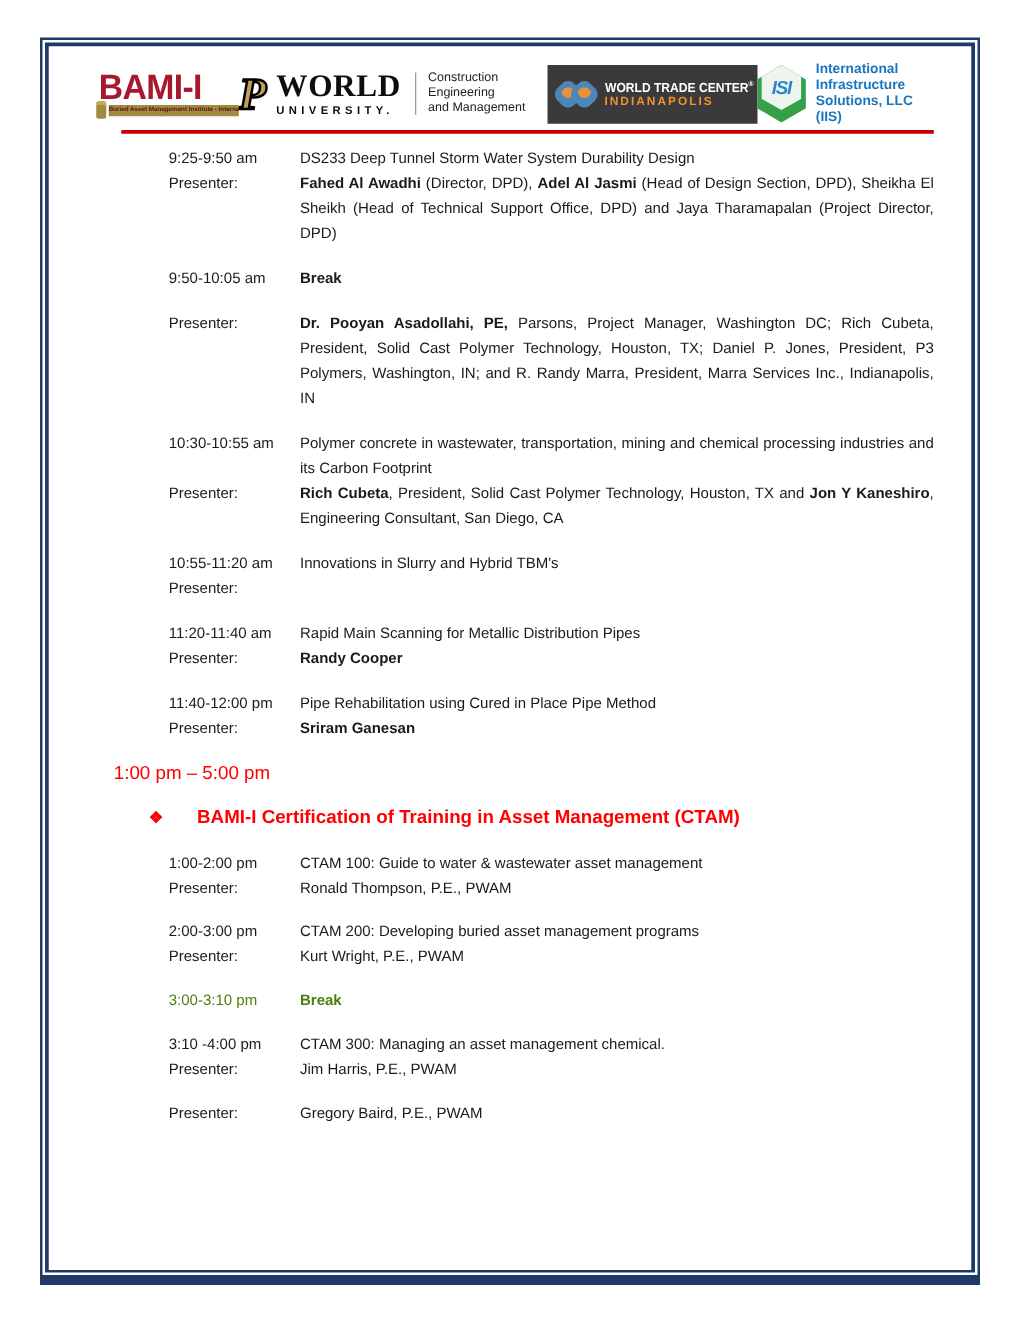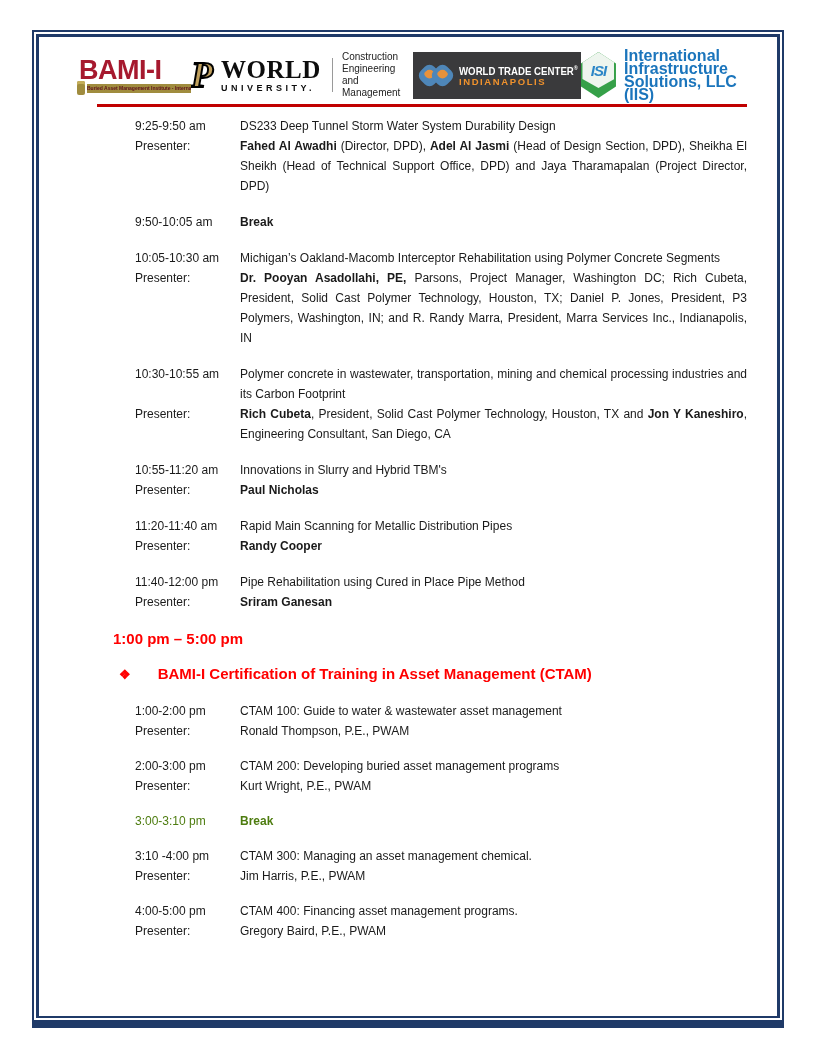--- a/index.html
+++ b/index.html
@@ -43,37 +43,37 @@
   .globe::after { content:""; position:absolute; left:4px; top:4px; width:9px; height:9px; background:#e8923b; border-radius:55% 30% 55% 35%; }
   .wtc-text { line-height:12px; }
   .wtc-line1 { color:#fff; font-weight:bold; font-size:10.5px; white-space:nowrap; transform:scaleX(0.92); transform-origin:left; }
   .wtc-line1 sup { font-size:6px; }
   .wtc-line2 { color:#f0922d; font-weight:bold; font-size:9.5px; letter-spacing:1.6px; }
   
   .logo-iis { display:flex; align-items:center; }
   .iis-hex { width:42px; height:46px; background:#35a048; clip-path:polygon(50% 0,100% 25%,100% 75%,50% 100%,0 75%,0 25%); display:flex; justify-content:center; margin-right:8px; }
   .iis-hex-inner { width:32px; height:36px; background:#eef5ee; clip-path:polygon(50% 0,100% 25%,100% 75%,50% 100%,0 75%,0 25%); display:flex; align-items:center; justify-content:center; }
   .iis-monogram { font-weight:bold; font-style:italic; font-size:15px; color:#2c86c7; letter-spacing:-1px; }
-  .iis-text { font-size:16px; font-weight:bold; color:#1b75bc; line-height:13px; }
+  .iis-text { font-size:11px; font-weight:bold; color:#1b75bc; line-height:13px; }
   
   .red-rule { height:3px; background:#c00000; margin:4px 30px 0 58px; }
   
   .schedule { padding:9px 30px 0 96px; font-size:12px; line-height:20px; }
   .schedule.afternoon { padding-top:0; }
   .entry { margin-bottom:16px; }
   .afternoon .entry { margin-bottom:15px; }
   .row { display:flex; }
   .time-col { width:105px; flex-shrink:0; font-weight:normal; }
   .content-col { flex:1; }
   .presenter { text-align:justify; }
   .bold { font-weight:bold; }
   .red { color:#4d7c0f; }
   .justify { text-align:justify; }
   
-  .section-time { color:#ff0000; font-weight:bold; font-size:15px; line-height:22px; padding-left:74px; margin-top:6px; }
+  .section-time { color:#ff0000; font-weight:normal; font-size:15px; line-height:22px; padding-left:52px; margin-top:6px; }
   .ctam-heading { display:flex; align-items:baseline; color:#ff0000; font-weight:bold; font-size:15px; line-height:22px; padding-left:80px; margin-top:13px; margin-bottom:15px; }
   .ctam-bullet { font-size:13px; margin-right:27px; }
 </style>
 </head>
 <body>
 
 <div class="page-frame-outer">
   <div class="page-frame-inner">
 
     <div class="header">
@@ -144,24 +144,20 @@
   <div class="entry">
     <div class="row">
       <div class="time-col">9:50-10:05 am</div>
       <div class="content-col title bold">Break</div>
     </div>
 
   </div>
 
   <div class="entry">
     <div class="row">
-      <div class="time-col">10:05-10:30 am</div>
-      <div class="content-col title">Michigan’s Oakland-Macomb Interceptor Rehabilitation using Polymer Concrete Segments</div>
-    </div>
-    <div class="row">
       <div class="time-col">Presenter:</div>
       <div class="content-col presenter"><span class="bold">Dr. Pooyan Asadollahi, PE,</span><span> Parsons, Project Manager, Washington DC; Rich Cubeta, President, Solid Cast Polymer Technology, Houston, TX; Daniel P. Jones, President, P3 Polymers, Washington, IN; and R. Randy Marra, President, Marra Services Inc., Indianapolis, IN</span></div>
     </div>
   </div>
 
   <div class="entry">
     <div class="row">
       <div class="time-col">10:30-10:55 am</div>
       <div class="content-col title justify">Polymer concrete in wastewater, transportation, mining and chemical processing industries and its Carbon Footprint</div>
     </div>
@@ -171,21 +167,20 @@
     </div>
   </div>
 
   <div class="entry">
     <div class="row">
       <div class="time-col">10:55-11:20 am</div>
       <div class="content-col title">Innovations in Slurry and Hybrid TBM's</div>
     </div>
     <div class="row">
       <div class="time-col">Presenter:</div>
-      <div class="content-col presenter"><span class="bold">Paul Nicholas</span></div>
     </div>
   </div>
 
   <div class="entry">
     <div class="row">
       <div class="time-col">11:20-11:40 am</div>
       <div class="content-col title">Rapid Main Scanning for Metallic Distribution Pipes</div>
     </div>
     <div class="row">
       <div class="time-col">Presenter:</div>
@@ -249,24 +244,20 @@
       <div class="content-col title">CTAM 300: Managing an asset management chemical.</div>
     </div>
     <div class="row">
       <div class="time-col">Presenter:</div>
       <div class="content-col presenter"><span>Jim Harris, P.E., PWAM</span></div>
     </div>
   </div>
 
   <div class="entry">
     <div class="row">
-      <div class="time-col">4:00-5:00 pm</div>
-      <div class="content-col title">CTAM 400: Financing asset management programs.</div>
-    </div>
-    <div class="row">
       <div class="time-col">Presenter:</div>
       <div class="content-col presenter"><span>Gregory Baird, P.E., PWAM</span></div>
     </div>
   </div>
 </div>
 
   </div>
 </div>
 
 </body></html>

